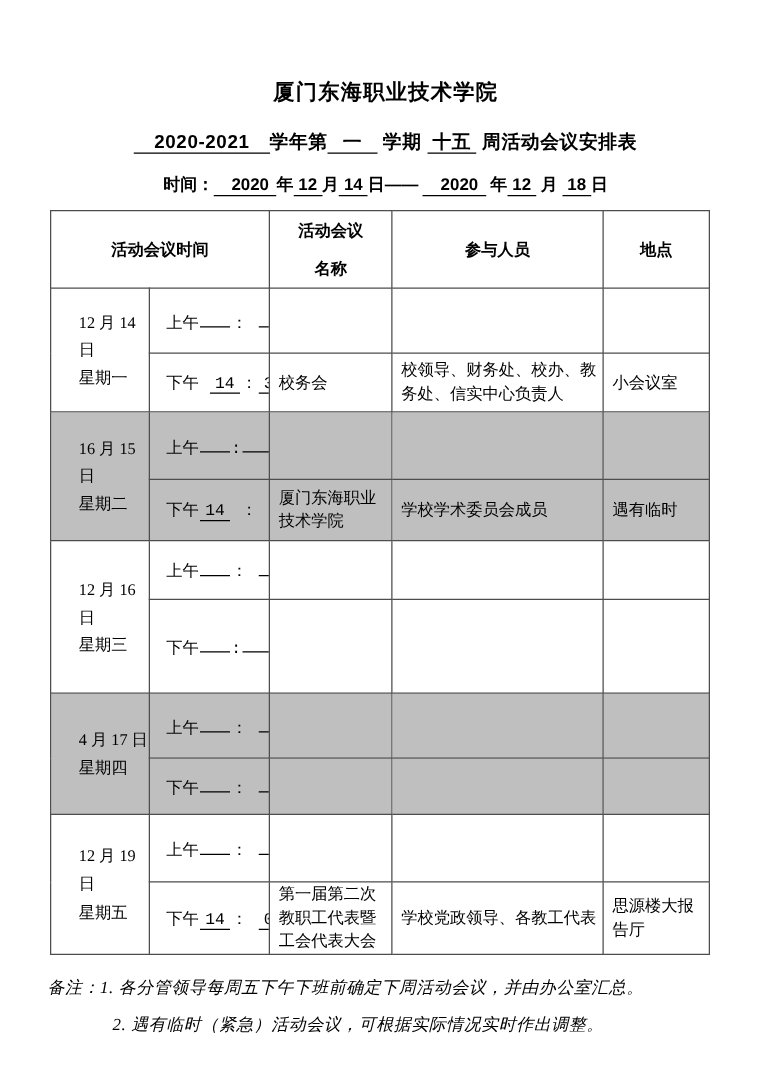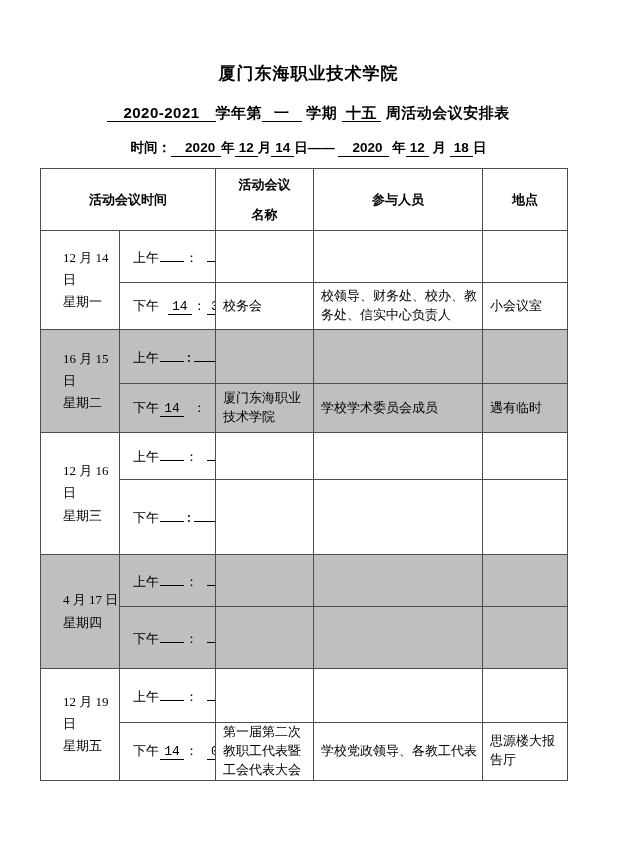--- a/index.html
+++ b/index.html
@@ -80,21 +80,21 @@
     text-align: center;
     line-height: 14px;
     height: 15px;
     margin: 0 1px;
   }
   tr.shaded td { background: #bfbfbf; }
 
   
   tr.h52 { height: 52px; } tr.h47 { height: 47px; }
   tr.h54 { height: 54px; } tr.h49 { height: 49px; }
-  tr.h75 { height: 75px; } tr.h45 { height: 62px; margin-left: 13px; }
+  tr.h75 { height: 75px; } tr.h45 { height: 45px; margin-left: 13px; }
   tr.h53 { height: 53px; }
 
   
   .notes {
     margin-left: 38px;
     margin-top: 17px;
     font-style: italic;
     font-size: 13.5px;
     letter-spacing: 0.5px;
   }
@@ -215,14 +215,18 @@
     </tr>
     <tr class="h53">
       <td class="time-cell"><span>下午</span><span class="blank">14</span><span>：</span> <span class="blank">00</span></td>
       <td class="name-cell">第一届第二次教职工代表暨工会代表大会</td>
       <td class="part-cell">学校党政领导、各教工代表</td>
       <td class="loc-cell">思源楼大报告厅</td>
     </tr>
   </tbody>
     </table>
 
+  <div class="notes">
+    <div class="note-line1"><span>备注：</span><span>1. 各分管领导每周五下午下班前确定下周活动会议，并由办公室汇总。</span></div>
+    <div class="note-line2">2. 遇有临时（紧急）活动会议，可根据实际情况实时作出调整。</div>
+  </div>
 
 </div>
 
 </body></html>

